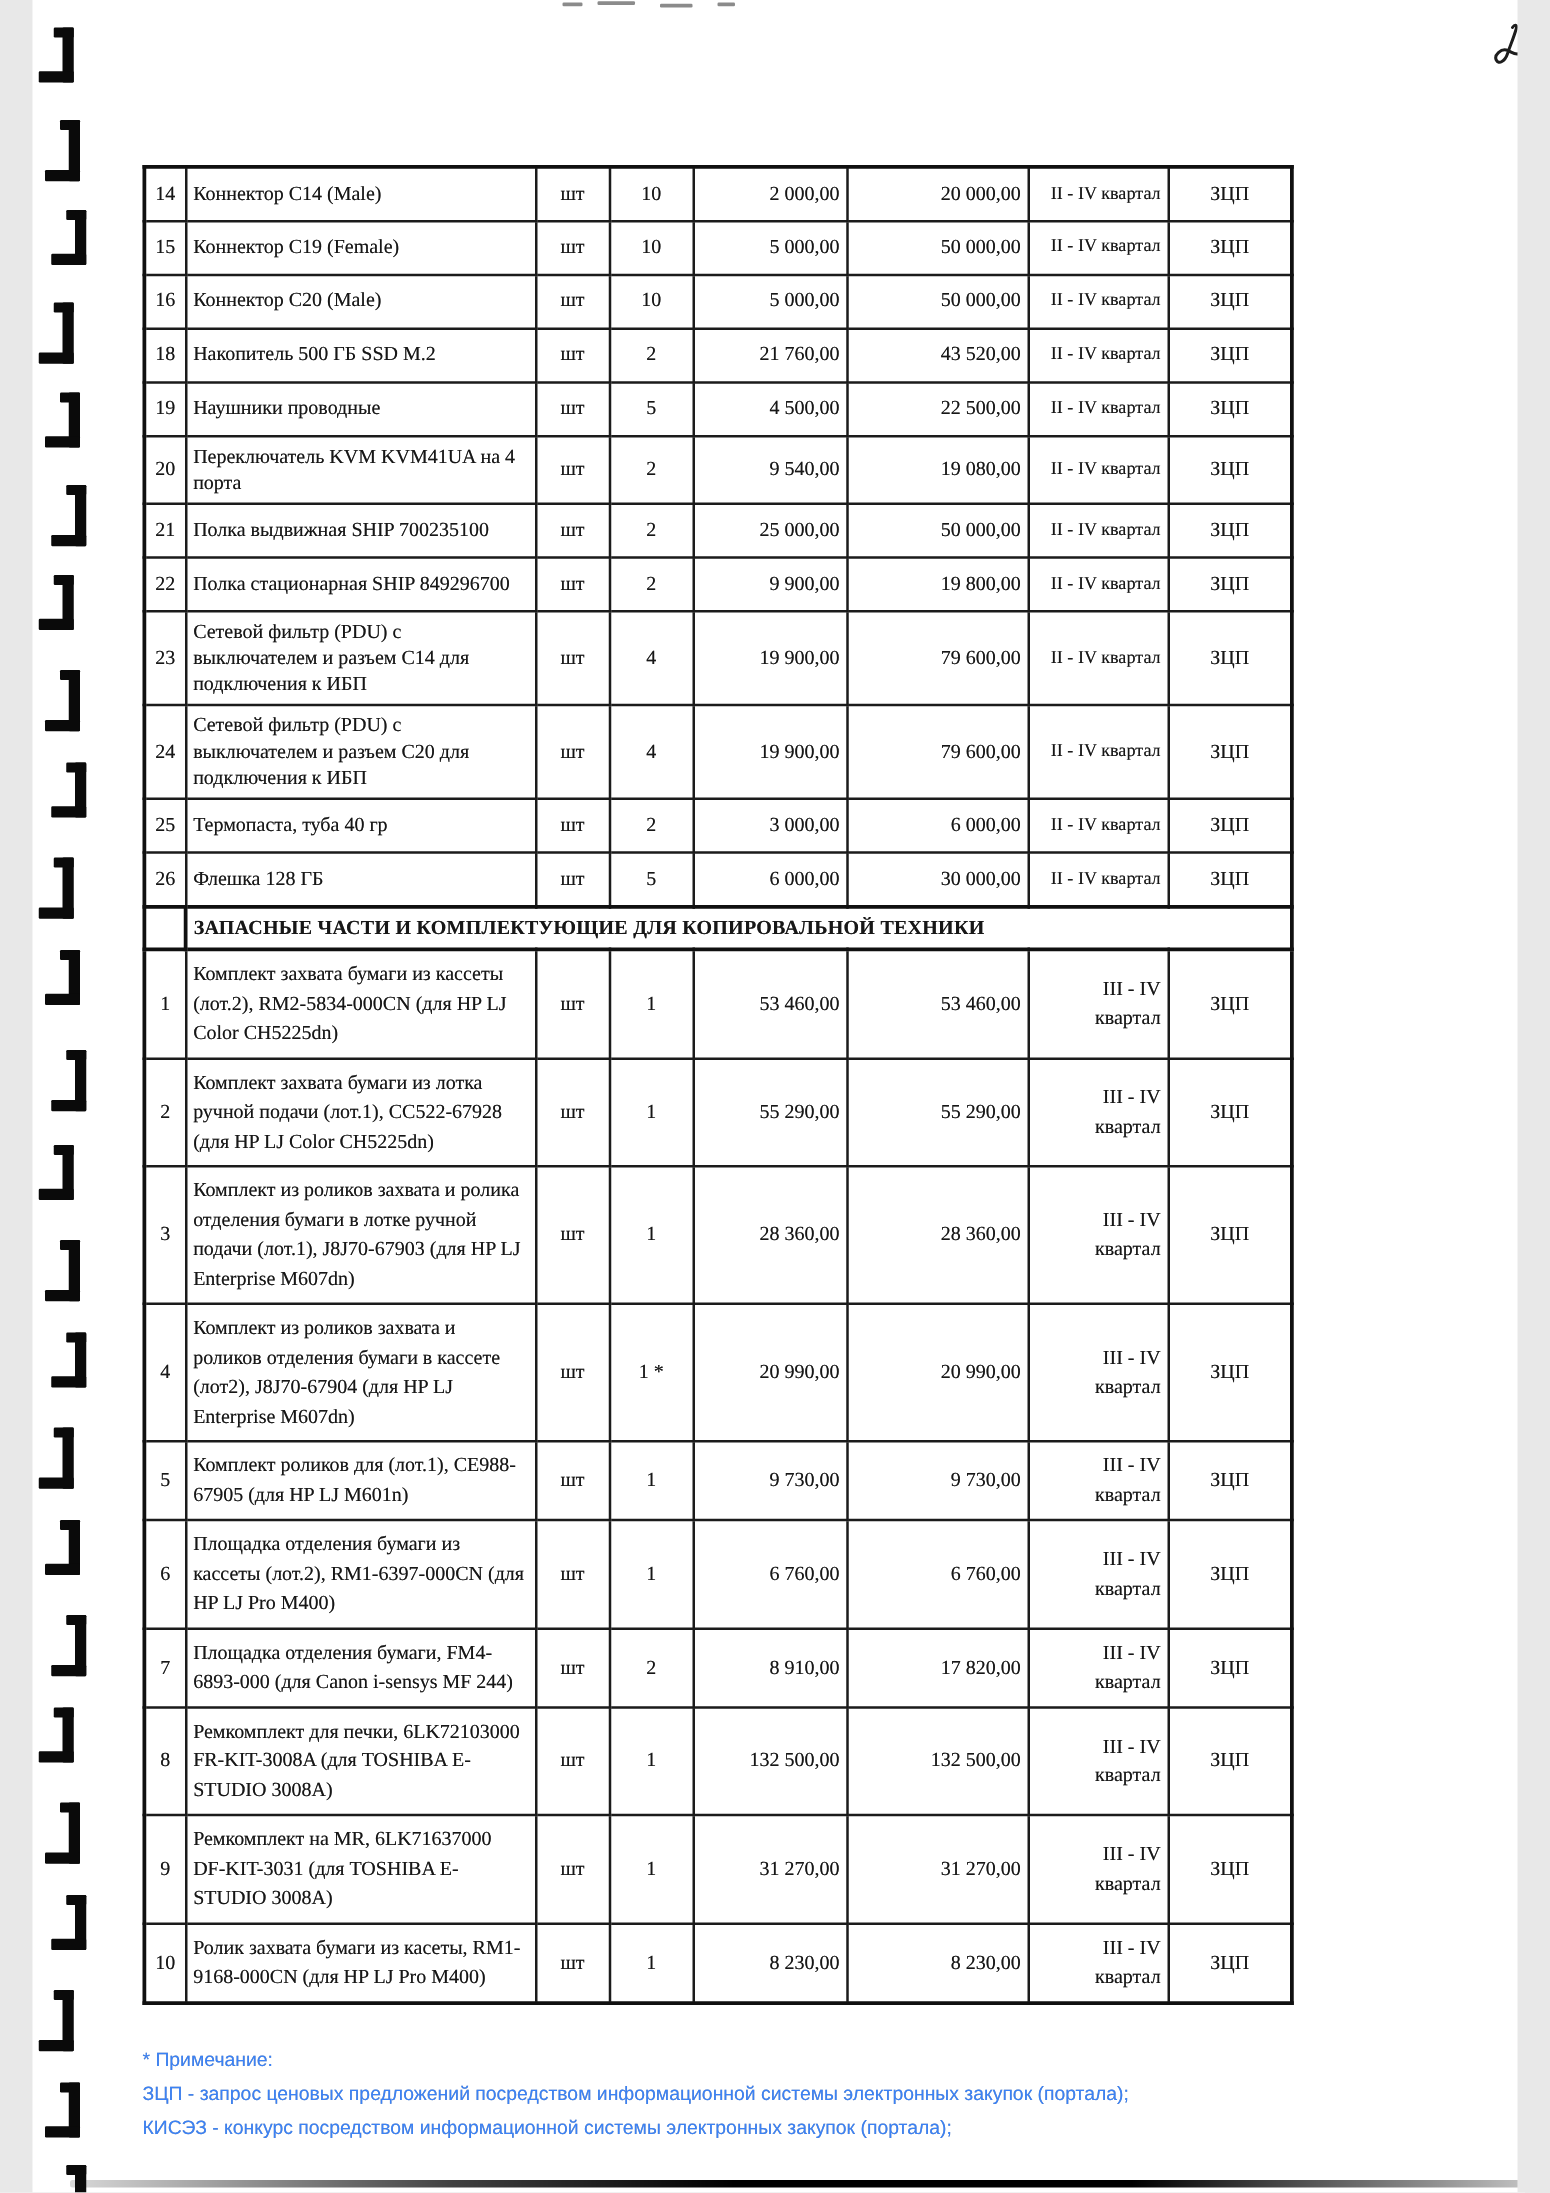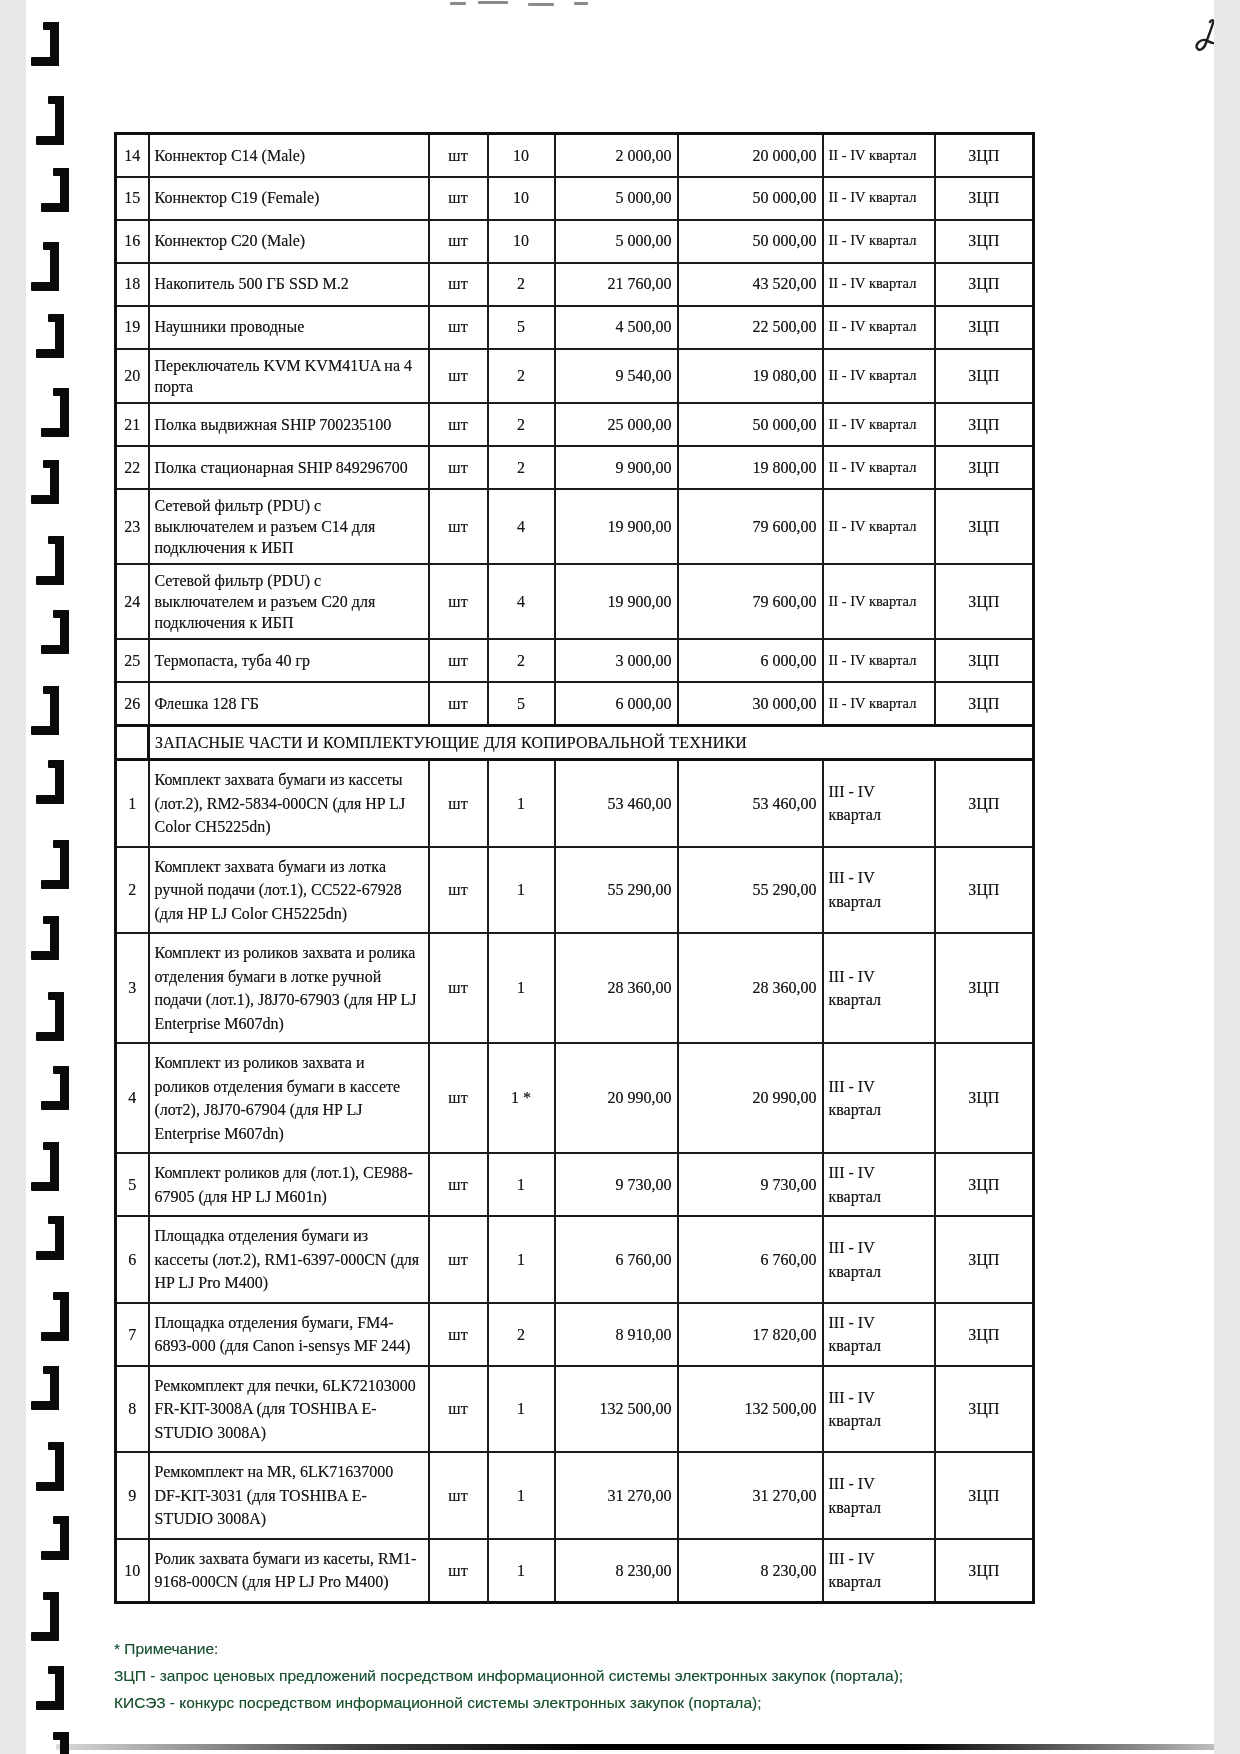--- a/index.html
+++ b/index.html
@@ -22,33 +22,33 @@
     overflow:hidden;
   }
   tr.s1{height:43px;}
   tr.s2{height:58px;}
   tr.s2 td{line-height:1.47; padding:7px 5px;}
   .c-num{text-align:center;}
   .c-name{text-align:left; padding-left:7px; padding-right:3px;}
   .c-unit,.c-qty{text-align:center;}
   .c-price{text-align:right; padding-right:20px;}
   .c-total{text-align:right; padding-right:13px;}
-  .c-period{text-align:left; font-size:15px; padding-left:2px; padding-right:2px;}
+  .c-period{text-align:right; font-size:15px; padding-left:2px; padding-right:2px;}
   tr.s1 .c-period{white-space:nowrap; font-size:14.5px;}
   .c-method{text-align:center; font-size:15.5px;}
   tr.section-row td{border:3px solid #101010;}
   .c-section{
-    font-weight:normal; font-size:16.5px; letter-spacing:0.2px;
+    font-weight:bold; font-size:16.5px; letter-spacing:0.2px;
     text-align:left; padding:4px 6px; white-space:nowrap;
   }
   
   .footnotes{
     position:absolute; left:88px; top:1640px; width:1100px;
     font-family:"Liberation Sans", sans-serif;
-    color:#14532d; font-size:15.5px;
+    color:#3b82f6; font-size:15.5px;
   }
   .footnotes div{margin-bottom:9px; text-shadow:0 0 0.4px rgba(60,60,60,0.5);}
   
   .handwrite{
     position:absolute; left:1168px; top:10px; width:60px; height:60px;
   }
   
   .punch{position:absolute; width:28px;}
   .punch .p-top{position:absolute; top:0; right:0; width:58%; height:8px; background:#0a0a0a; border-radius:1px;}
   .punch .p-side{position:absolute; top:0; right:0; width:9px; height:100%; background:#0a0a0a; border-radius:1px;}

